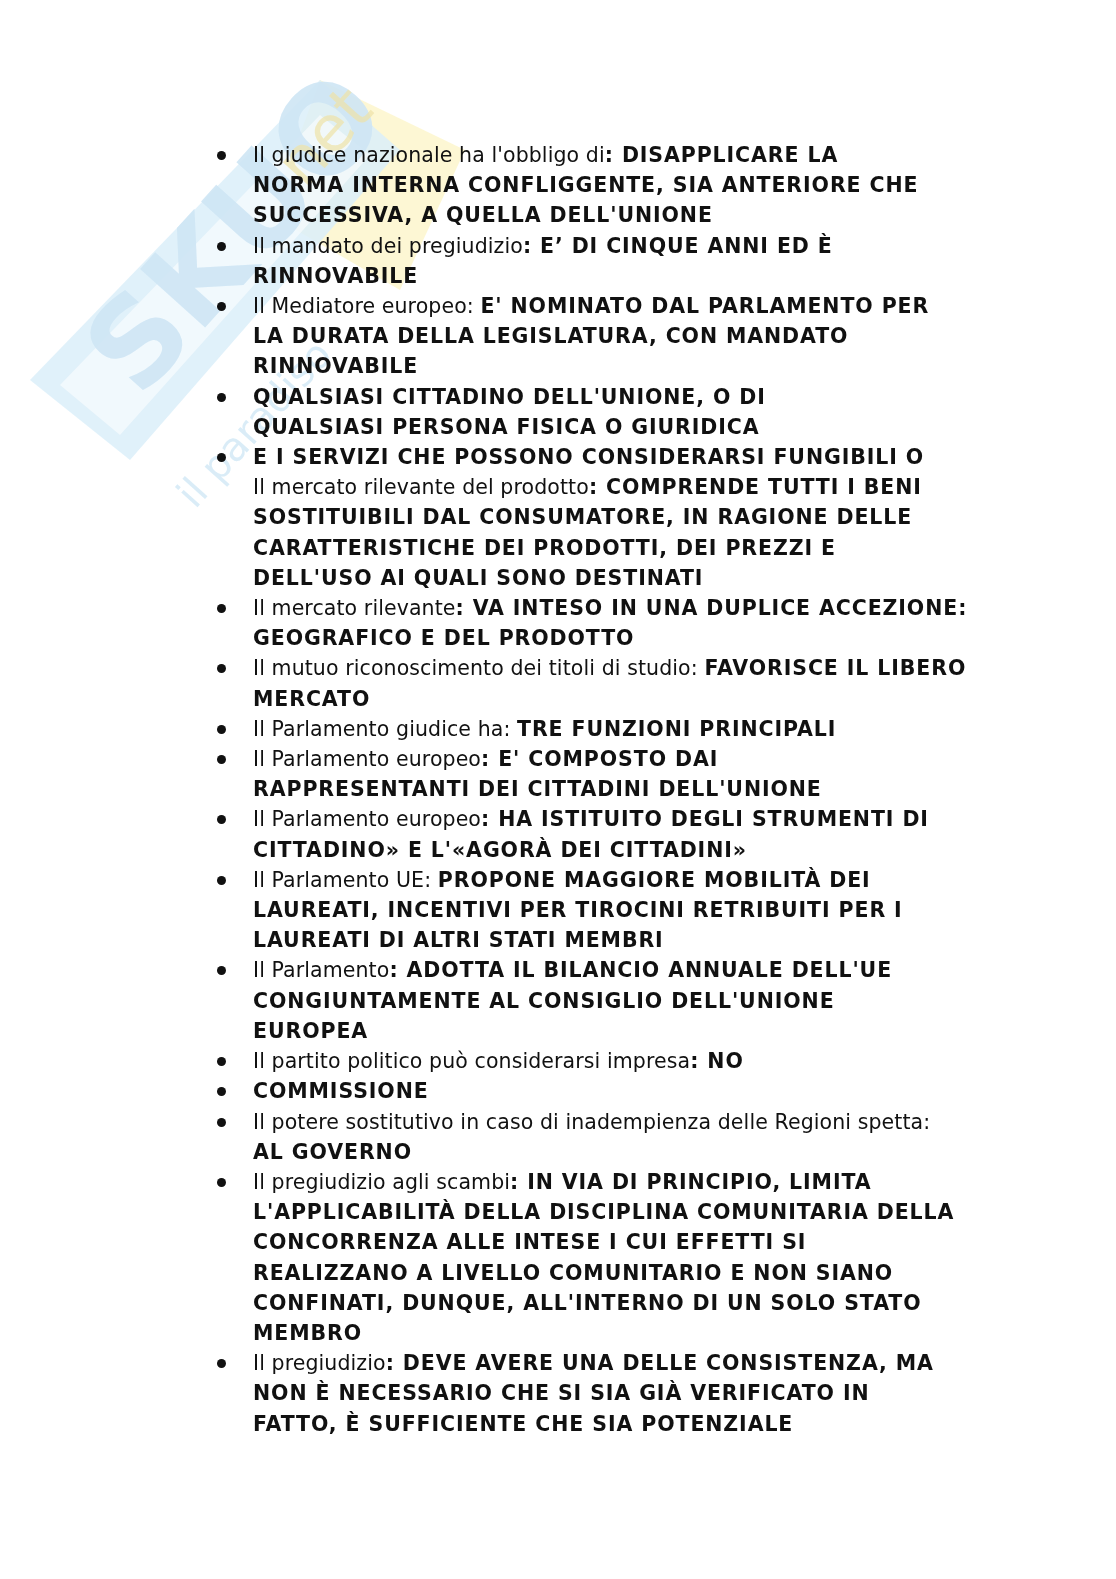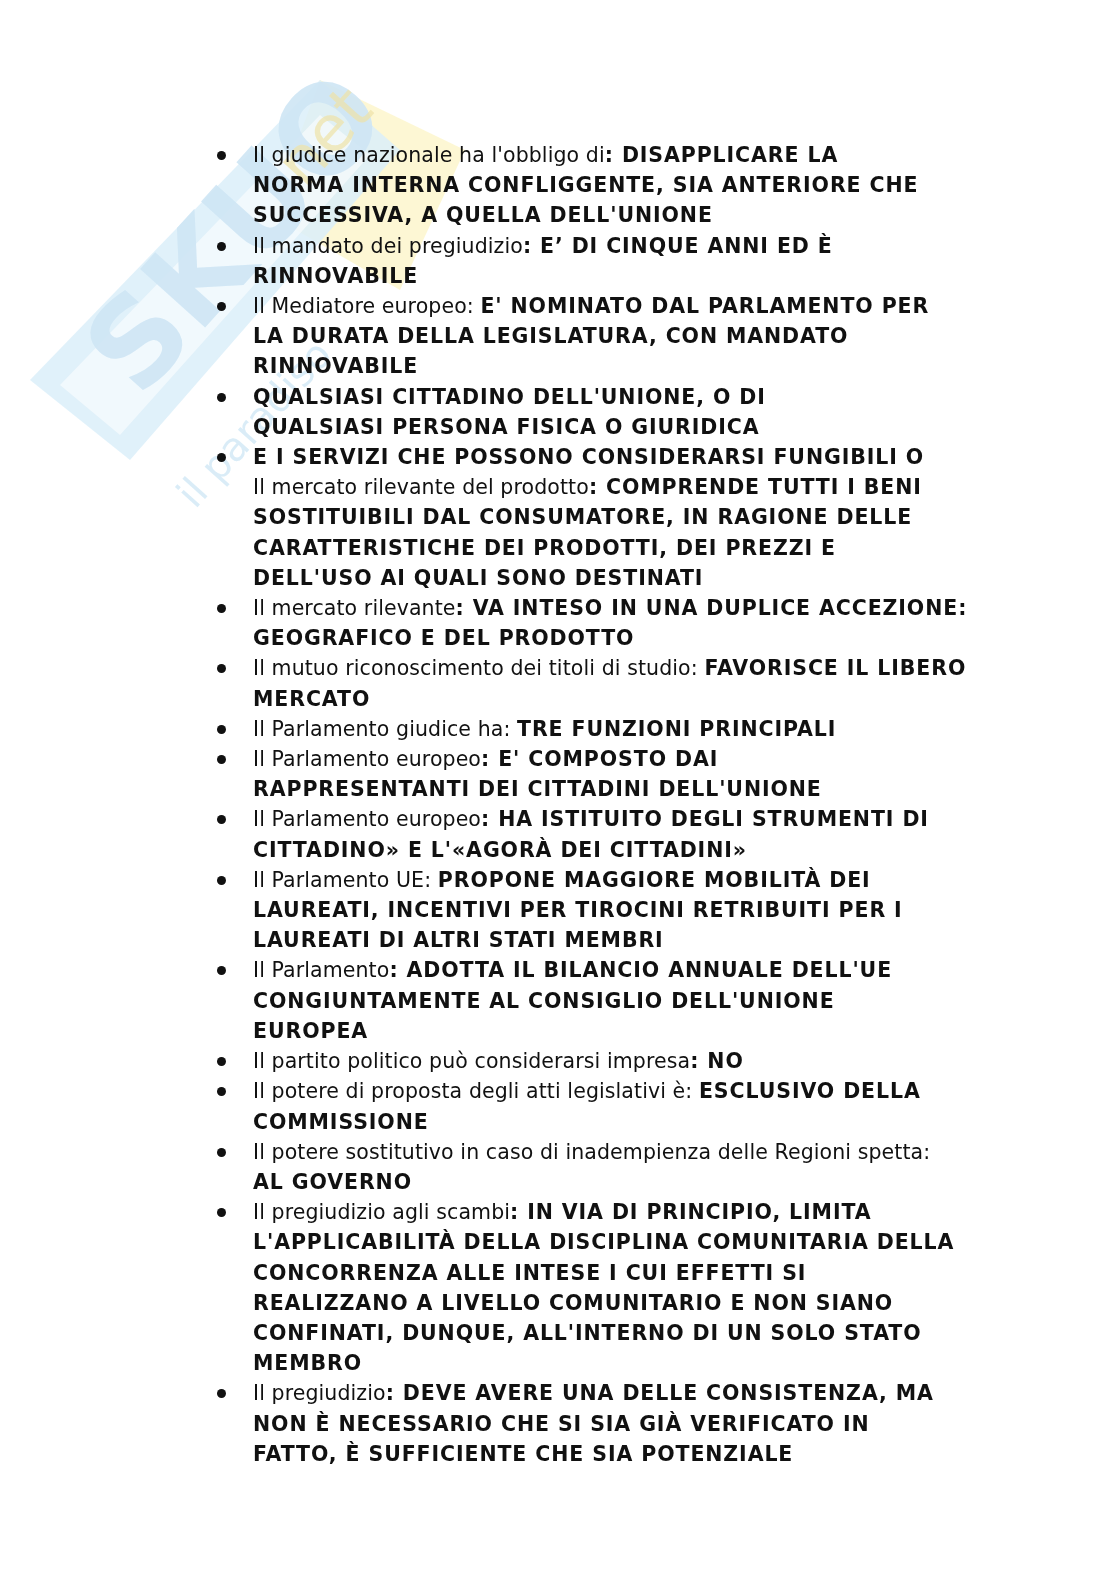--- a/index.html
+++ b/index.html
@@ -97,21 +97,20 @@
         <span class="line"><span class="q">Il Parlamento</span><span class="a">: ADOTTA IL BILANCIO ANNUALE DELL'UE</span></span>
         <span class="line"><span class="a">CONGIUNTAMENTE AL CONSIGLIO DELL'UNIONE</span></span>
         <span class="line"><span class="a">EUROPEA</span></span>
       </li>
       <li class="item">
         <span class="bullet"></span>
         <span class="line"><span class="q">Il partito politico può considerarsi impresa</span><span class="a">: NO</span></span>
       </li>
       <li class="item">
         <span class="bullet"></span>
-        <span class="line"><span class="q">Il potere di proposta degli atti legislativi è: </span><span class="a">ESCLUSIVO DELLA</span></span>
         <span class="line"><span class="a">COMMISSIONE</span></span>
       </li>
       <li class="item">
         <span class="bullet"></span>
         <span class="line"><span class="q">Il potere sostitutivo in caso di inadempienza delle Regioni spetta:</span></span>
         <span class="line"><span class="a">AL GOVERNO</span></span>
       </li>
       <li class="item">
         <span class="bullet"></span>
         <span class="line"><span class="q">Il pregiudizio agli scambi</span><span class="a">: IN VIA DI PRINCIPIO, LIMITA</span></span>

